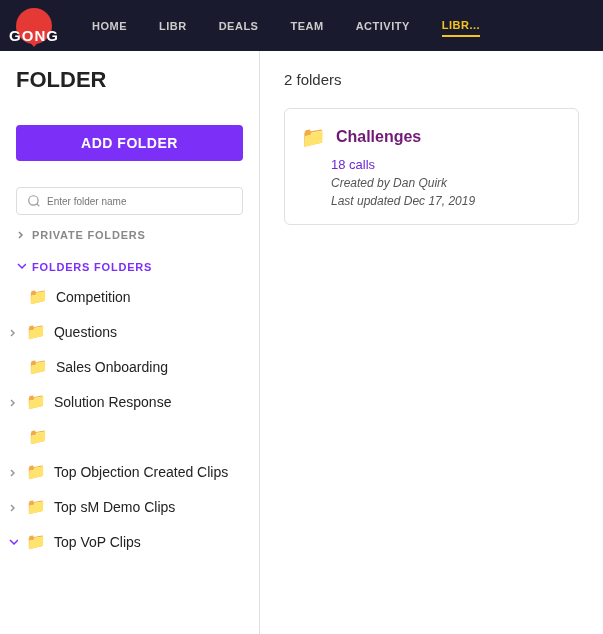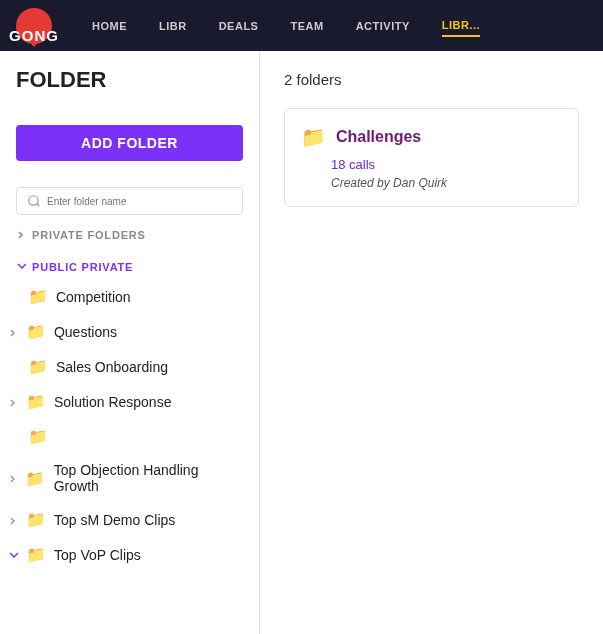--- a/index.html
+++ b/index.html
@@ -256,21 +256,21 @@
       <svg class="chevron" viewBox="0 0 10 10" fill="none" stroke="#888" stroke-width="1.5">
         <polyline points="3,3 6,6 3,9"></polyline>
       </svg>
       <span>PRIVATE FOLDERS</span>
     </div>
 
     <div class="section-label purple">
       <svg class="chevron" viewBox="0 0 10 10" fill="none" stroke="#7b2ff7" stroke-width="1.5">
         <polyline points="2,3 6,7 10,3"></polyline>
       </svg>
-      <span>PUBLIC PRIVATE</span>
+      <span>FOLDERS FOLDERS</span>
     </div>
 
     <div class="folder-item">
       <span class="folder-icon">📁</span>
       <span class="folder-name">Competition</span>
     </div>
 
     <div class="folder-item expandable">
       <svg width="10" height="10" viewBox="0 0 10 10" fill="none" stroke="#999" stroke-width="1.5">
         <polyline points="3,3 6,6 3,9"></polyline>
@@ -294,21 +294,21 @@
 
     <div class="folder-item">
       <span class="folder-icon">📁</span>
     </div>
 
     <div class="folder-item expandable">
       <svg width="10" height="10" viewBox="0 0 10 10" fill="none" stroke="#999" stroke-width="1.5">
         <polyline points="3,3 6,6 3,9"></polyline>
       </svg>
       <span class="folder-icon">📁</span>
-      <span class="folder-name">Top Objection Handling Growth</span>
+      <span class="folder-name">Top Objection Created Clips</span>
     </div>
 
     <div class="folder-item expandable">
       <svg width="10" height="10" viewBox="0 0 10 10" fill="none" stroke="#999" stroke-width="1.5">
         <polyline points="3,3 6,6 3,9"></polyline>
       </svg>
       <span class="folder-icon">📁</span>
       <span class="folder-name">Top sM Demo Clips</span>
     </div>
 
@@ -323,15 +323,16 @@
 
   <main class="content">
     <div class="folders-count">2 folders</div>
     <div class="folder-card">
       <div class="folder-card-header">
         <span class="folder-card-icon">📁</span>
         <span class="folder-card-name">Challenges</span>
       </div>
       <div class="folder-card-calls">18 calls</div>
       <div class="folder-card-meta"><span>Created by</span> <span>Dan Quirk</span></div>
+      <div class="folder-card-meta"><span>Last updated</span> <span>Dec 17, 2019</span></div>
     </div>
   </main>
 </div>
 
 </body></html>

